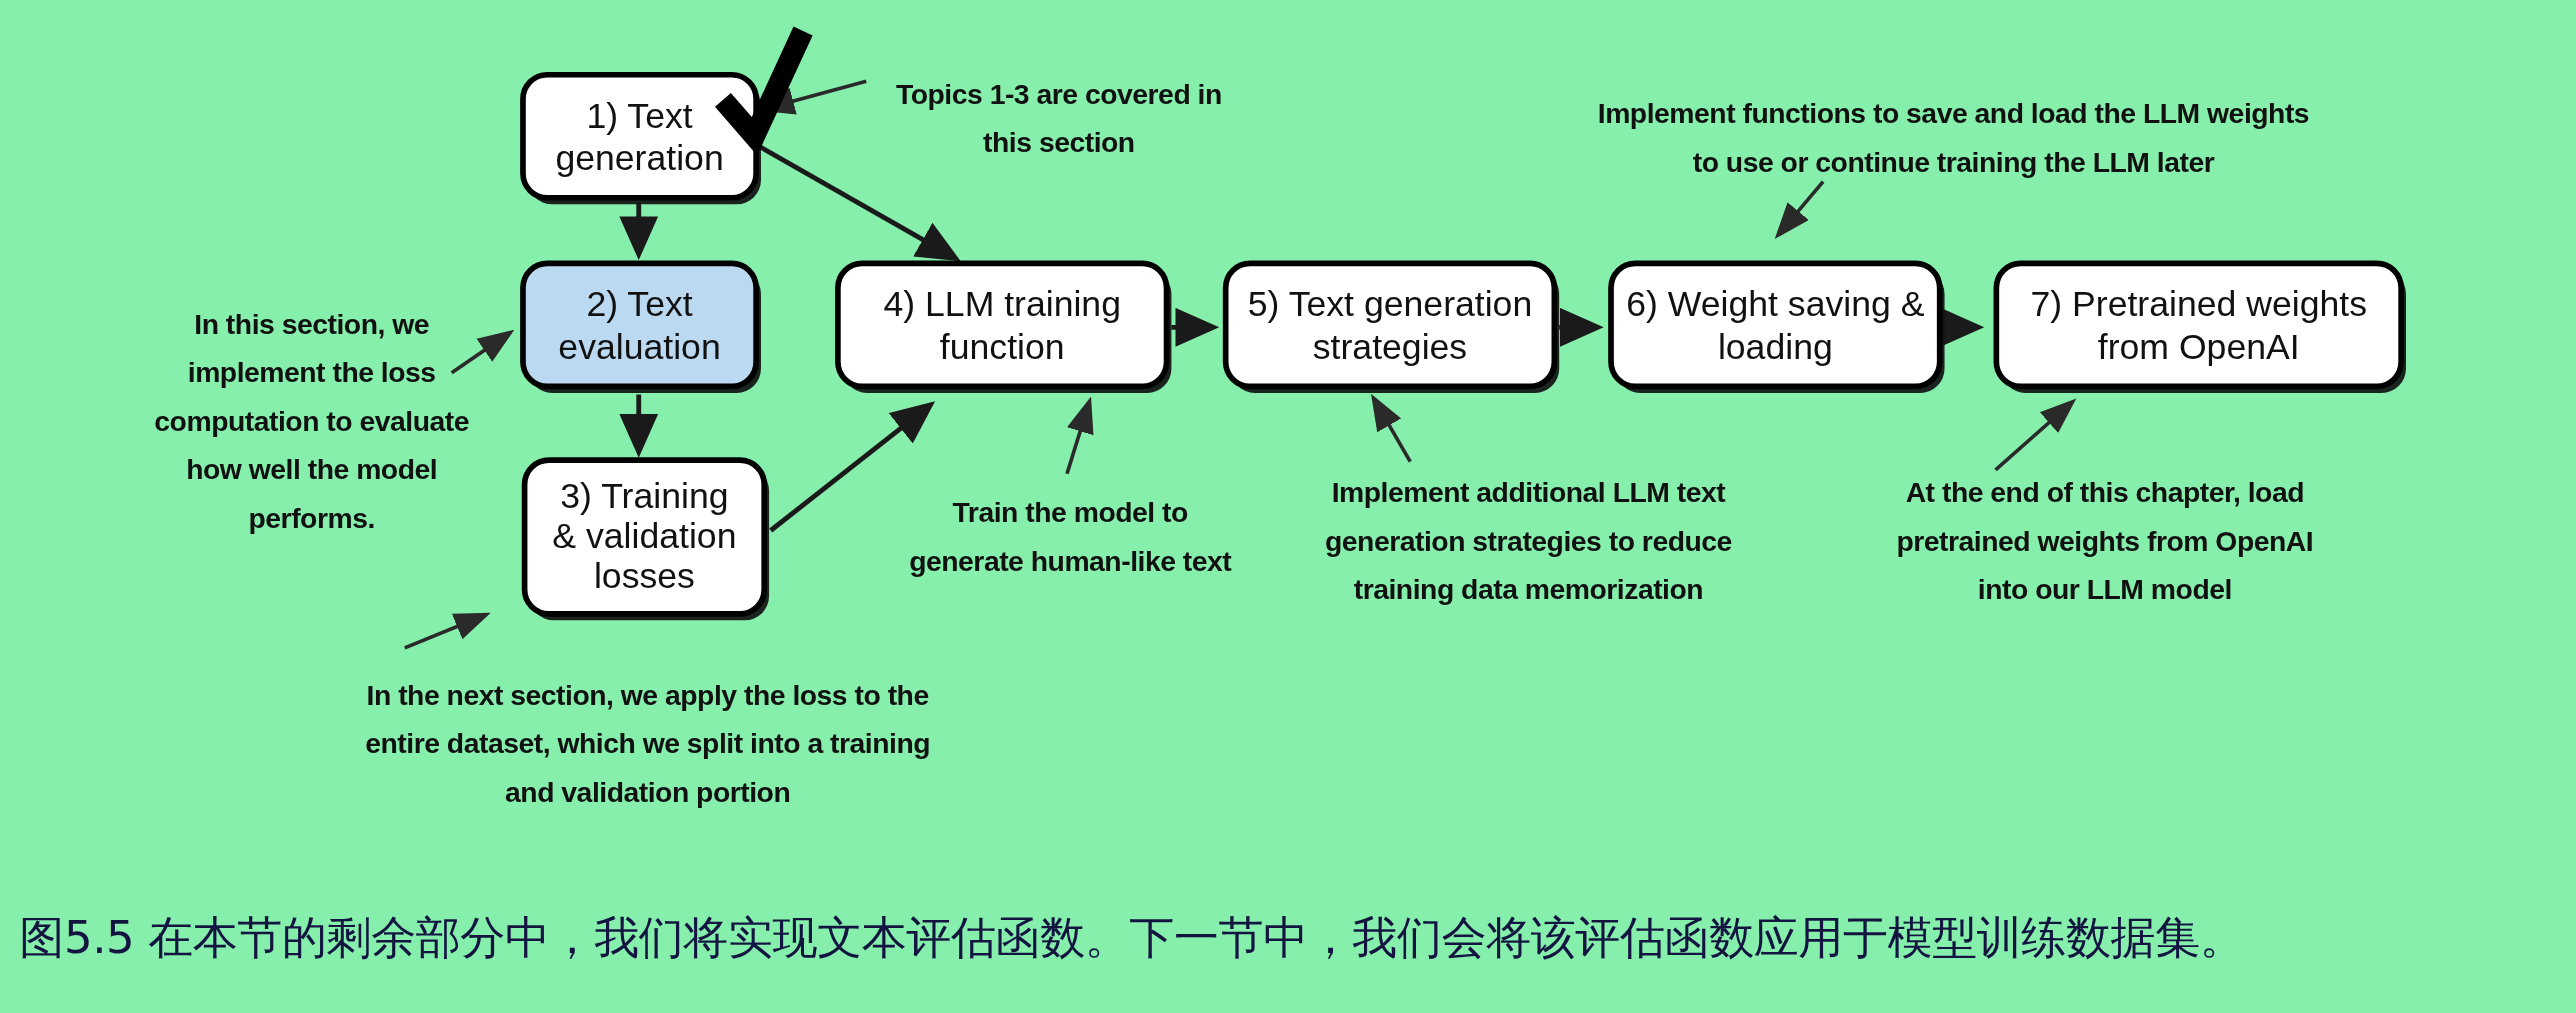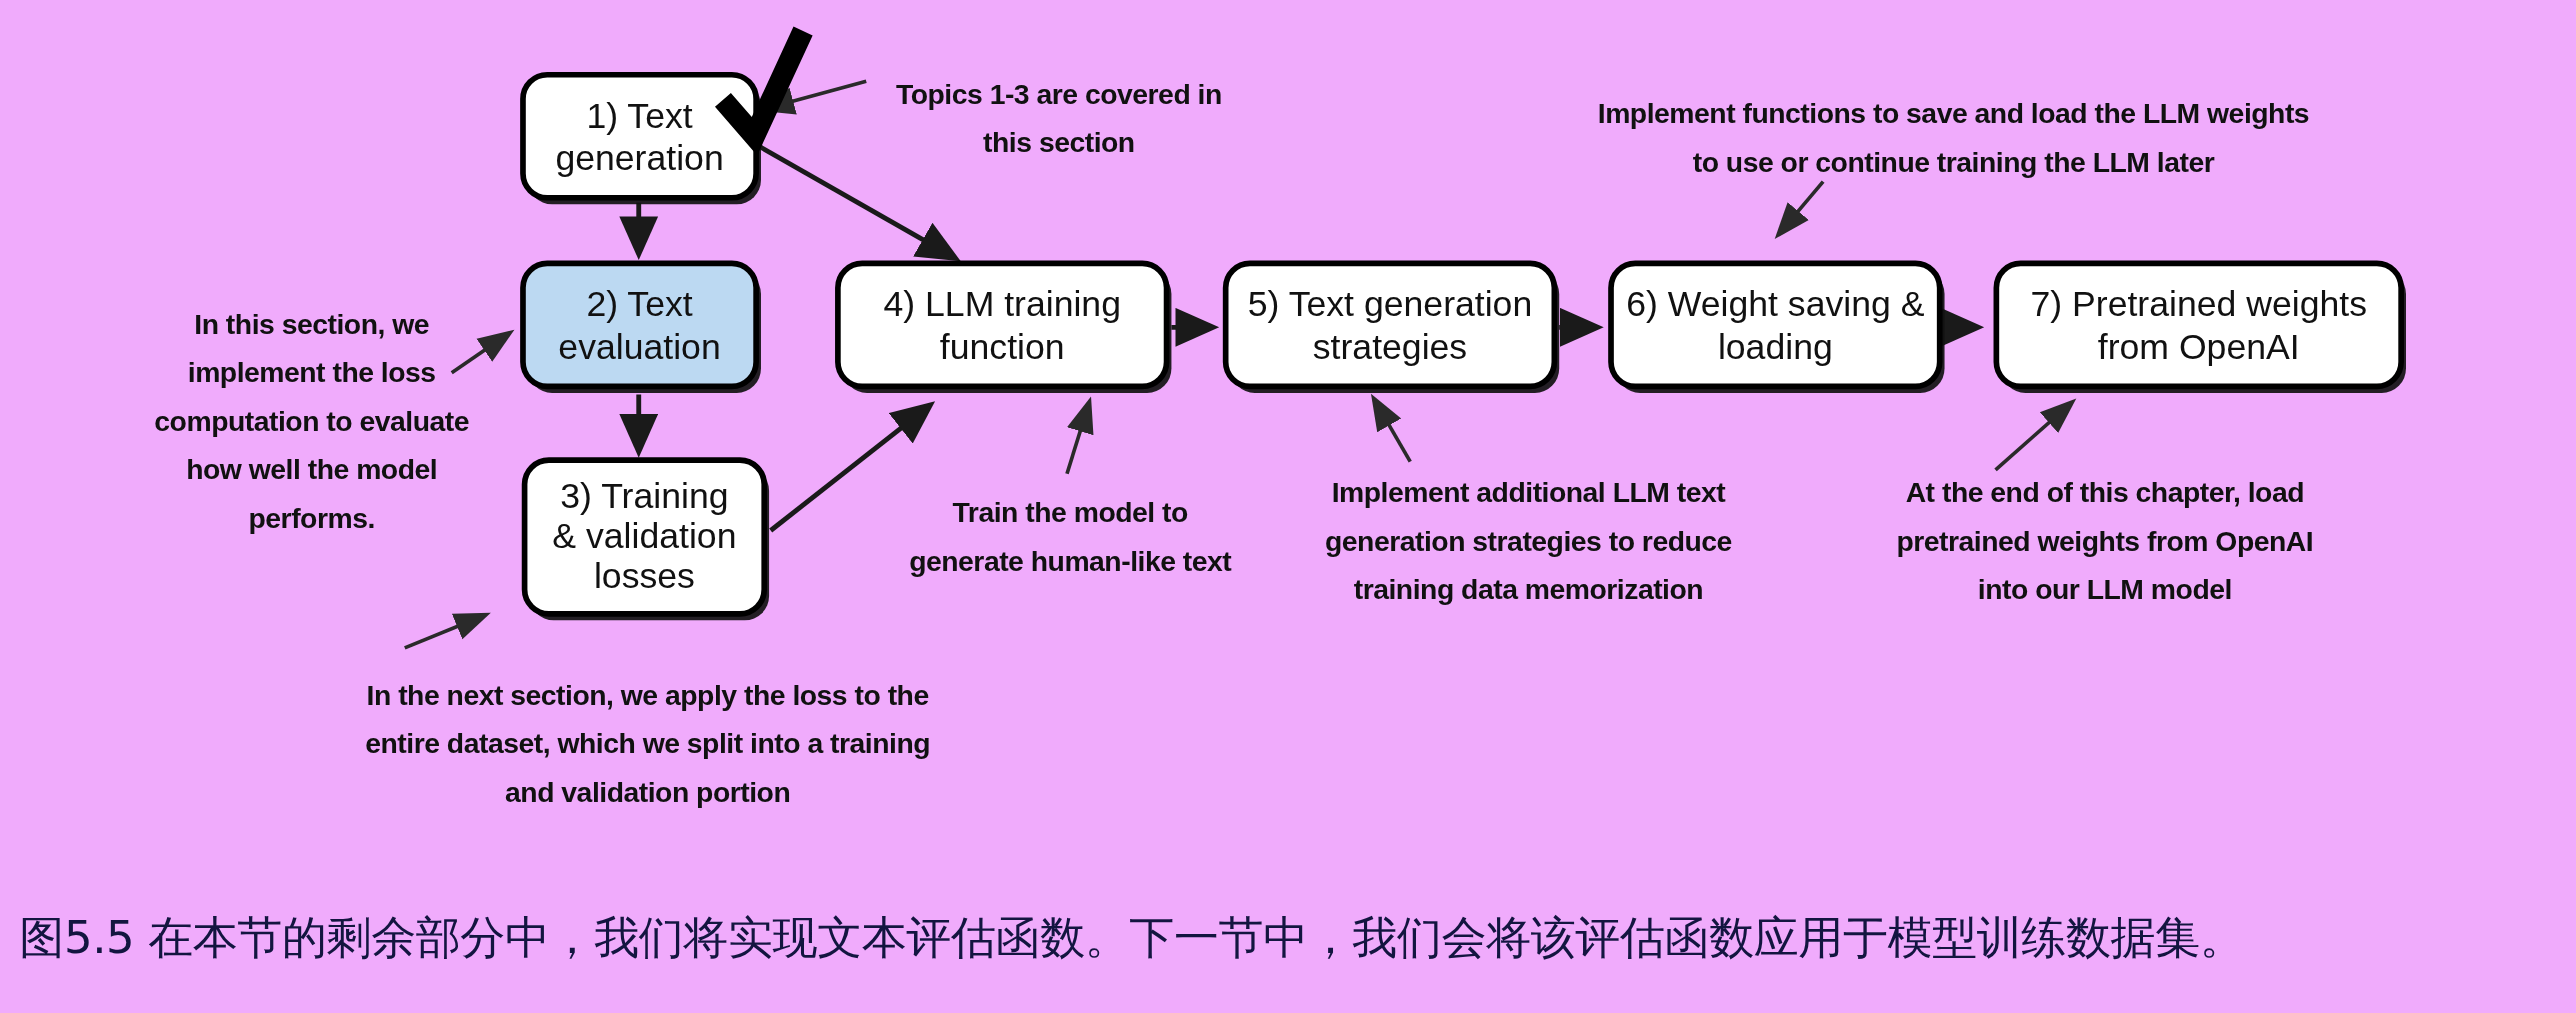--- a/index.html
+++ b/index.html
@@ -11,21 +11,21 @@
     width: 2576px;
     height: 1014px;
     font-family: "Liberation Sans", sans-serif;
     overflow: hidden;
     position: relative;
   }
   #page {
     position: relative;
     width: 2576px;
     height: 1014px;
-    background: #f0abfc;
+    background: #86efac;
   }
   #diagram-svg {
     position: absolute;
     left: 0;
     top: 0;
     width: 2576px;
     height: 891px;
     display: block;
   }
   .box-label {

